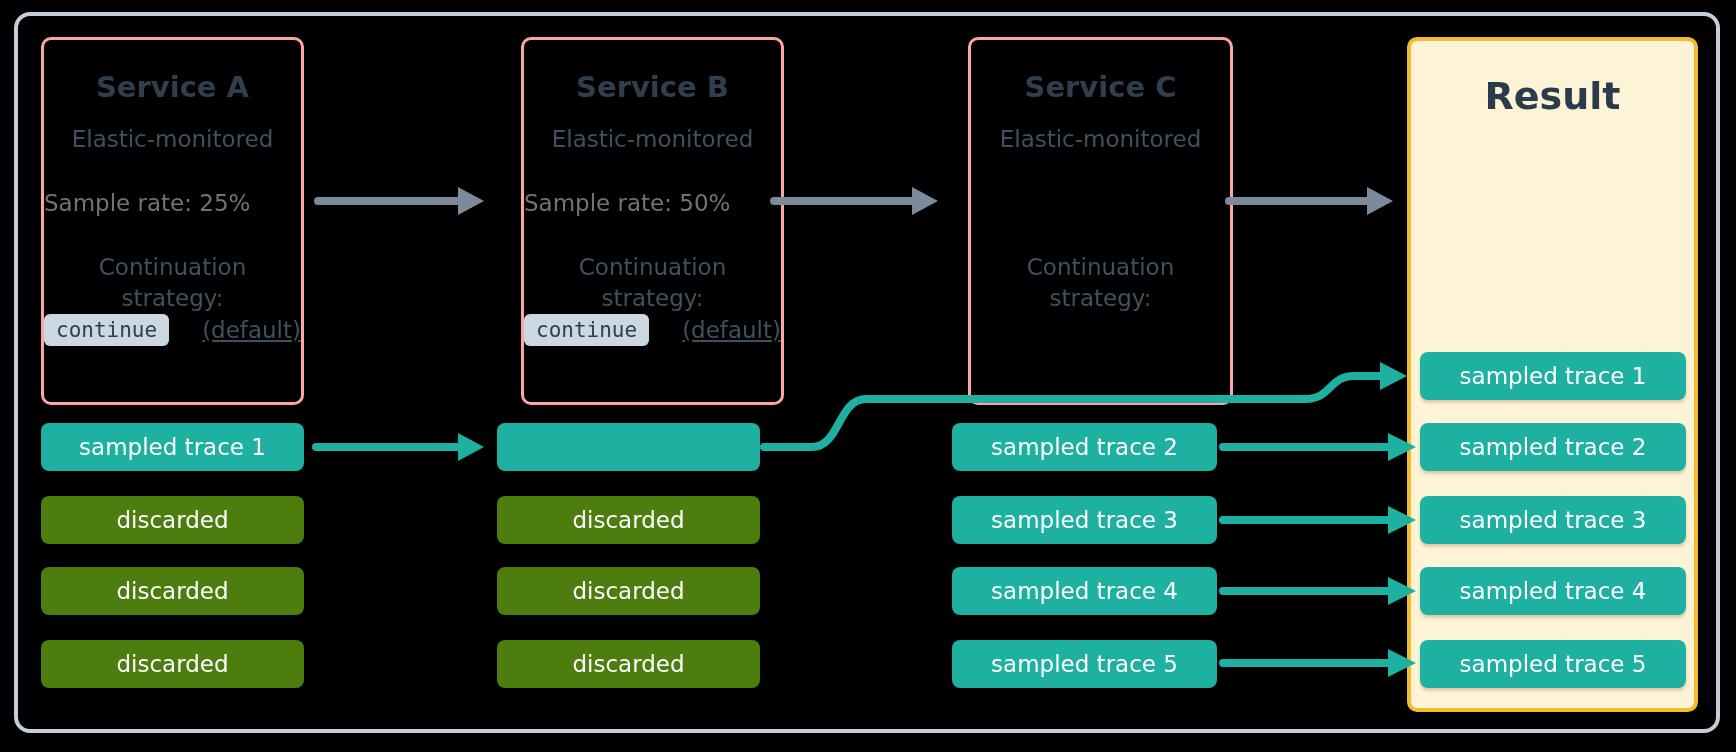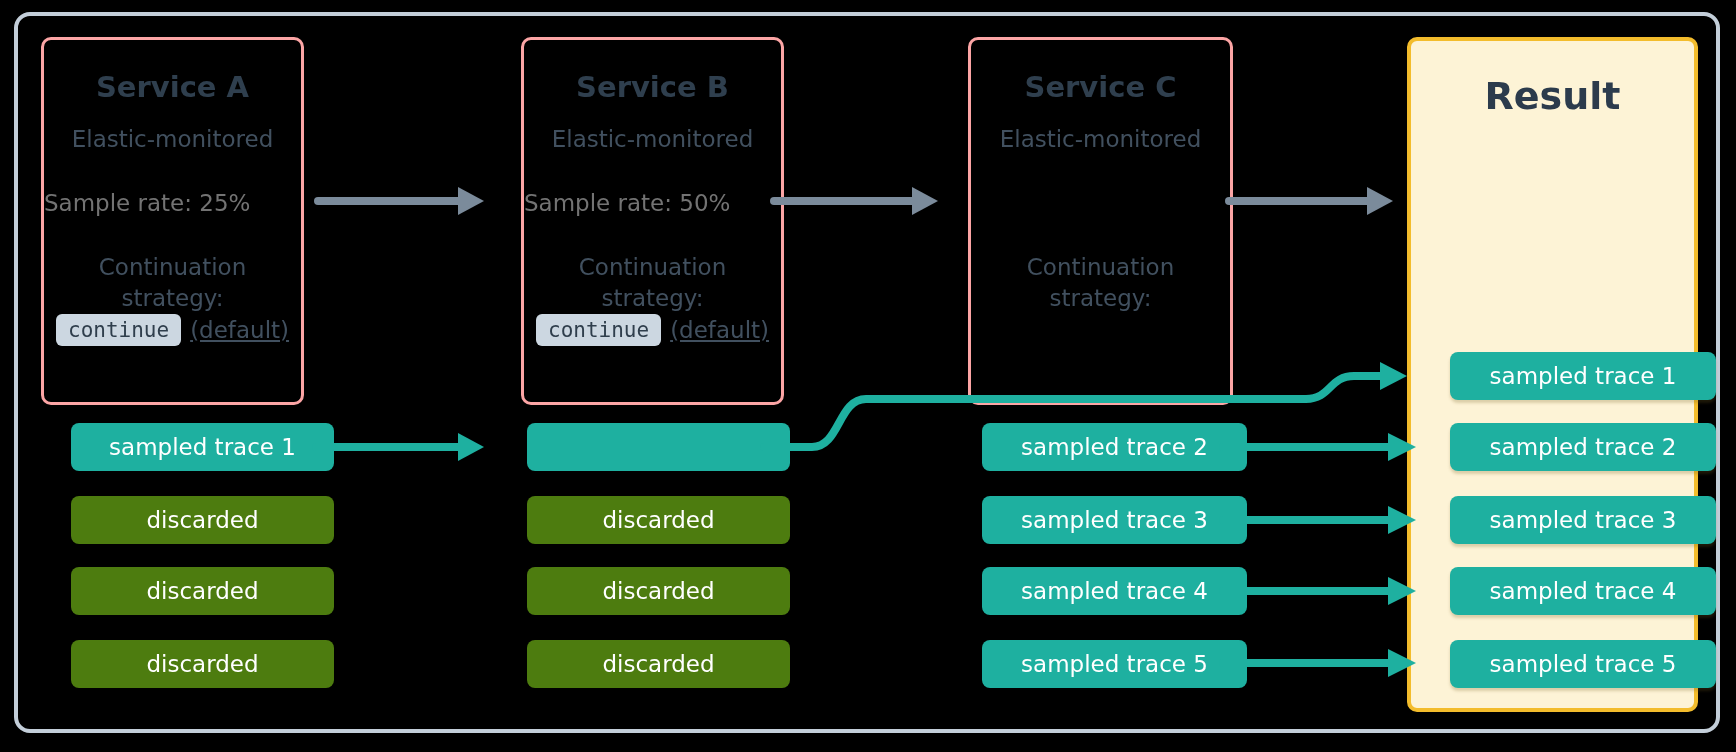--- a/index.html
+++ b/index.html
@@ -20,39 +20,39 @@
   .svc-title{position:absolute;top:30px;left:0;width:100%;text-align:center;
     font-size:29px;font-weight:bold;color:#2f3f4e;}
   .svc-sub{position:absolute;top:86px;left:0;width:100%;text-align:center;
     font-size:23px;color:#41505f;}
   .svc-rate{position:absolute;top:150px;left:0;width:100%;
     font-size:23px;color:#737373;}
   .svc-cont{position:absolute;top:212px;left:0;width:100%;text-align:center;
     font-size:23px;line-height:31px;color:#41505f;}
   .svc-cont span{display:block;}
   .svc-chip-row{position:absolute;top:272px;left:0;width:100%;height:36px;
-    display:flex;align-items:center;justify-content:center;gap:9px;}
+    display:flex;align-items:center;justify-content:space-between;gap:9px;}
   .chip{
     display:inline-block;background:#ccd7e1;color:#2f3e4c;border-radius:6px;
     font-family:"DejaVu Sans Mono","Liberation Mono",monospace;font-size:21px;
     padding:3px 12px;line-height:26px;
   }
   .chip-suffix{font-size:23px;color:#41505f;text-decoration:underline;}
   
   .result-panel{
     position:absolute;left:1407px;top:37px;width:291px;height:675px;
     background:#fdf3d6;border:4px solid #f3bc2c;border-radius:10px;box-sizing:border-box;
   }
   .result-title{position:absolute;top:33px;left:0;width:100%;text-align:center;
     font-size:38px;font-weight:bold;color:#2c3b4c;}
   
   .row{
     position:absolute;height:48px;border-radius:8px;
     display:flex;align-items:center;justify-content:center;
-    color:#ffffff;font-size:23px;margin-left:30px;
+    color:#ffffff;font-size:23px;
   }
   .row.sampled{background:#1eb0a0;}
   .row.discarded{background:#4d7c0f;}
   .col-a{left:41px;width:263px;}
   .col-b{left:497px;width:263px;}
   .col-c{left:952px;width:265px;}
   .col-r{left:1420px;width:266px;box-shadow:0 3px 3px rgba(120,95,30,0.25);}
   .r1{top:423px;} .r2{top:496px;} .r3{top:567px;} .r4{top:640px;}
   .rr0{top:352px;}
   

